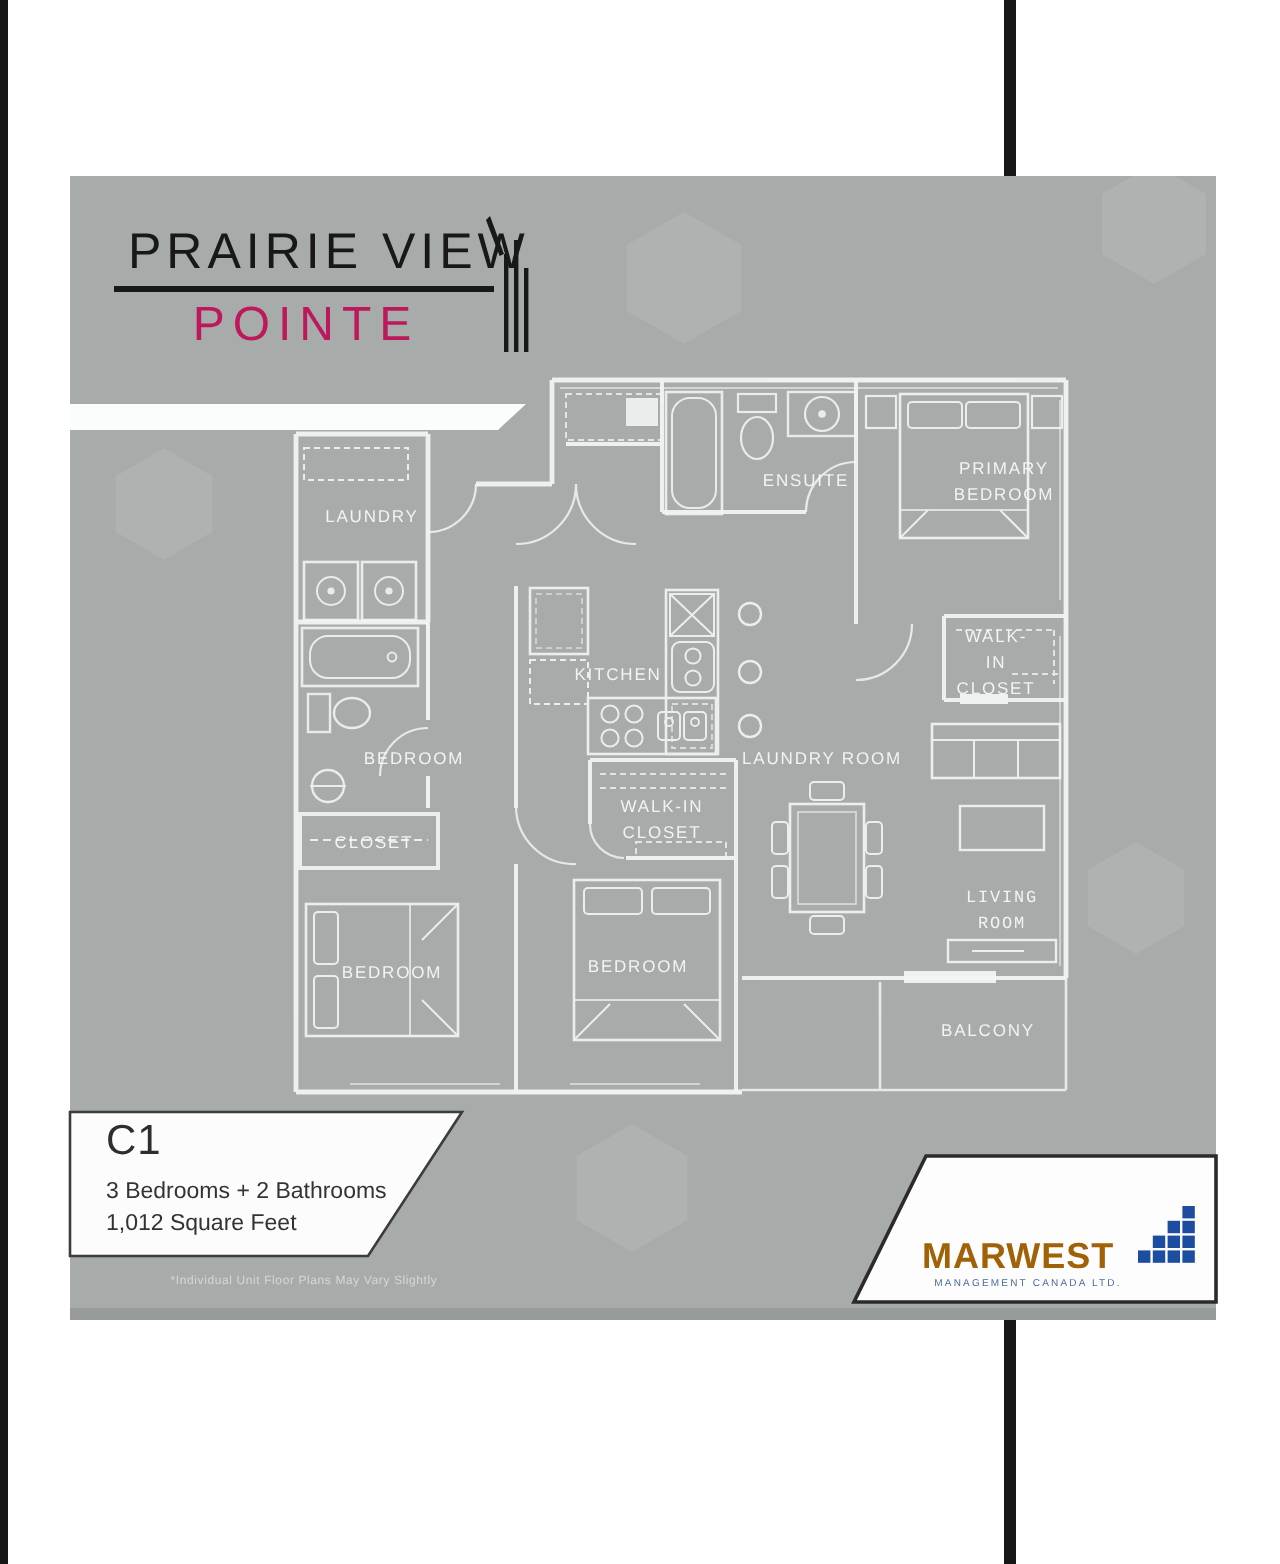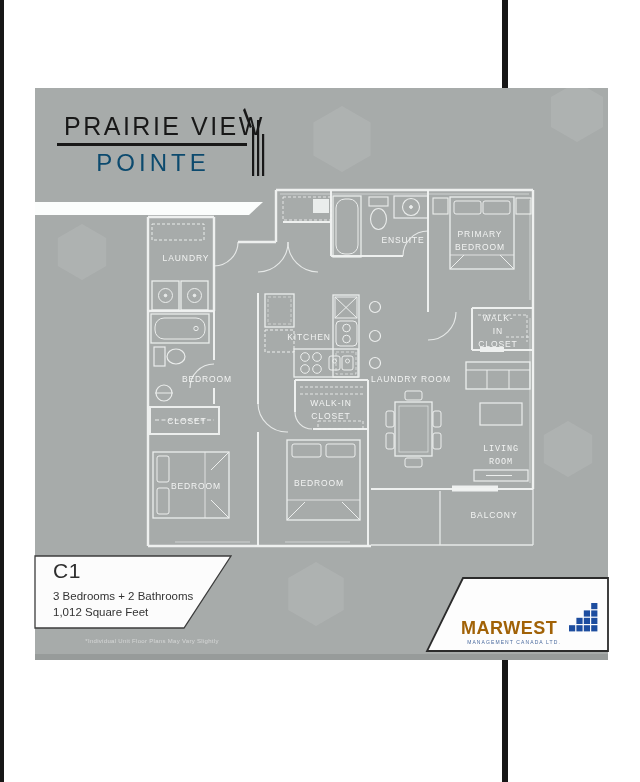--- a/index.html
+++ b/index.html
@@ -8,21 +8,21 @@
   .edge-bar{position:absolute;top:0;height:782px;background:#171717;}
   #edge-left{left:0;width:4px;}
   #edge-right{right:0;width:6px;}
   #card{position:absolute;left:35px;top:88px;width:573px;height:566px;background:#a7abaa;
     border-bottom:6px solid #979b9a;}
   #plan-svg{position:absolute;left:0;top:0;}
   .txt{position:absolute;white-space:nowrap;}
   
   .logo-line1{left:64px;top:112px;font-size:25px;letter-spacing:2.5px;color:#181818;font-weight:500;}
   .logo-rule{position:absolute;left:57px;top:143px;width:190px;height:2.5px;background:#181818;}
-  .logo-line2{left:153px;top:149px;transform:translateX(-50%);font-size:24px;letter-spacing:4px;color:#0c4a6e;font-weight:500;}
+  .logo-line2{left:153px;top:149px;transform:translateX(-50%);font-size:24px;letter-spacing:4px;color:#be185d;font-weight:500;}
   
   .plan-label{position:absolute;transform:translateX(-50%);text-align:center;
     font-size:8.5px;letter-spacing:0.9px;line-height:13px;color:rgba(248,250,249,0.92);}
   .plan-label span{display:block;}
   
   .unit-code{left:53px;top:559px;font-size:21px;font-weight:500;color:#2e2e2e;letter-spacing:.5px;text-align:center;}
   .unit-line1{left:53px;top:590px;font-size:11.5px;color:#333333;}
   .unit-line2{left:53px;top:606px;font-size:11.5px;color:#333333;}
   .disclaimer{left:152px;top:638px;transform:translateX(-50%);font-size:6px;
     letter-spacing:.3px;color:rgba(255,255,255,0.52);}
@@ -271,21 +271,21 @@
   <div class="txt logo-line1">PRAIRIE VIEW</div>
   <div class="logo-rule"></div>
   <div class="txt logo-line2">POINTE</div>
 
   <div class="plan-label" style="left:186px;top:252px;">
     <span>LAUNDRY</span>
     </div>
   <div class="plan-label" style="left:403px;top:234px;">
     <span>ENSUITE</span>
     </div>
-  <div class="plan-label" style="left:480px;top:228px;">
+  <div class="plan-label" style="left:502px;top:228px;">
     <span>PRIMARY</span>
     <span>BEDROOM</span>
     </div>
   <div class="plan-label" style="left:498px;top:312px;">
     <span>WALK-IN</span>
     <span>CLOSET</span>
     </div>
   <div class="plan-label" style="left:309px;top:331px;">
     <span>KITCHEN</span>
     </div>

